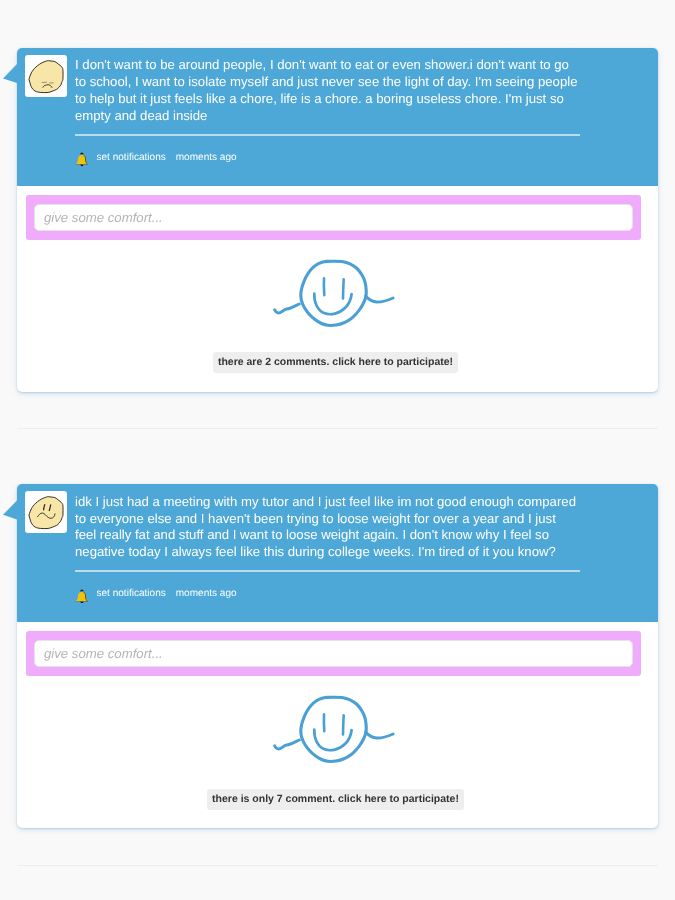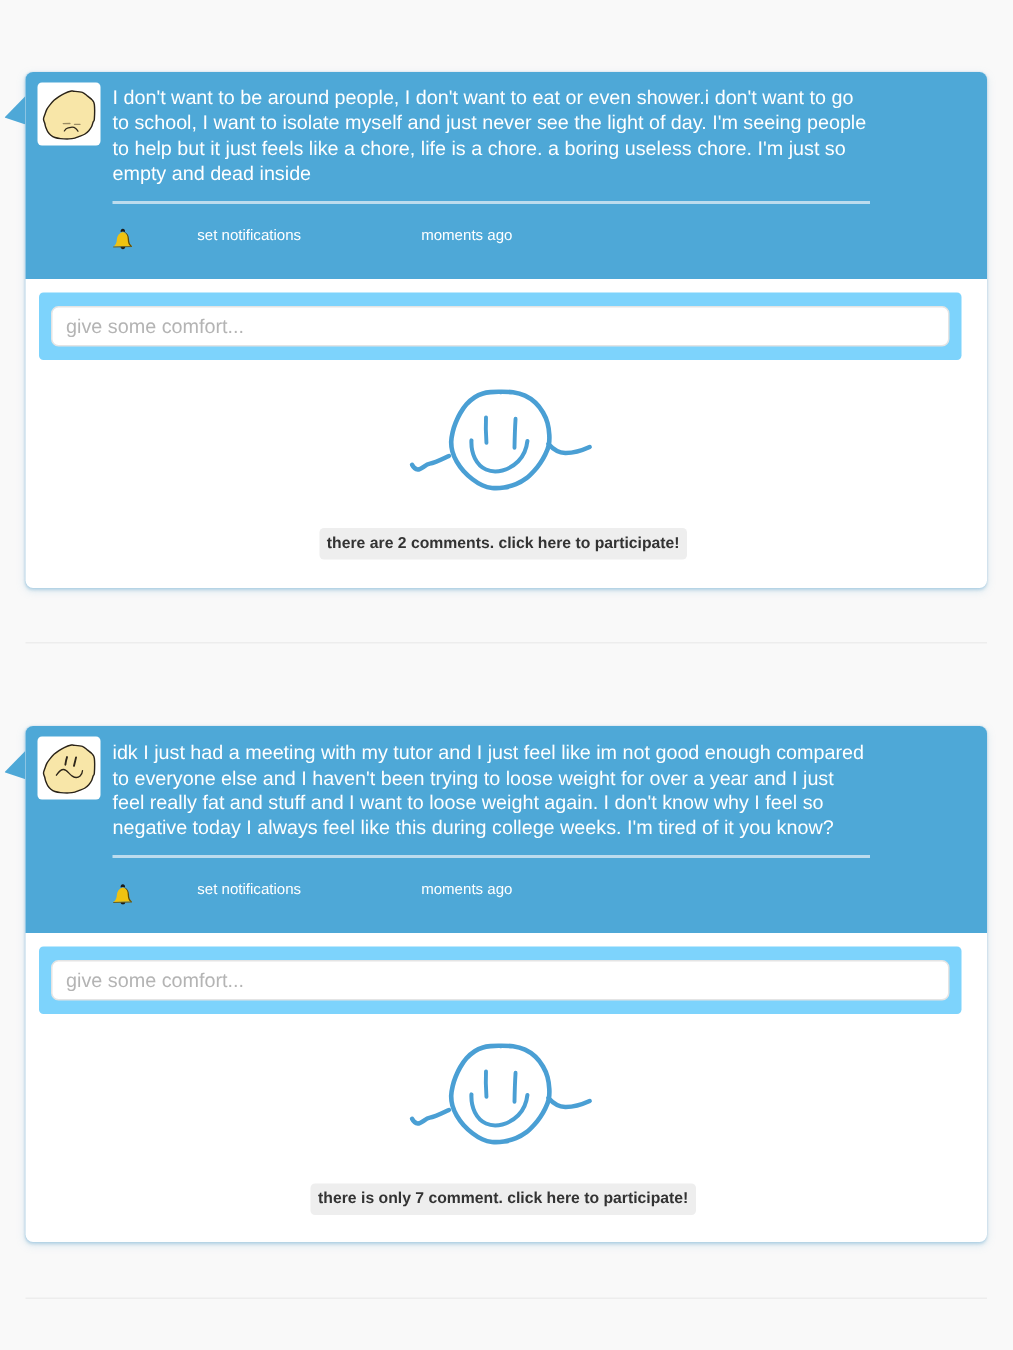--- a/index.html
+++ b/index.html
@@ -57,30 +57,31 @@
     margin-left:58px;
     width:505px;
     height:2px;background:#bcdcee;
     margin-top:9.2px;
   }
   .meta{
     position:relative;
     margin-left:58px;
     display:flex;align-items:center;
     height:38px;padding-top:5px;box-sizing:border-box;
-    font-size:10.05px;color:#ffffff;gap:35px;
+    font-size:10.05px;color:#ffffff;
   }
   .bell{width:13.5px;height:16.3px;display:block;margin-right:8px;line-height:0;position:relative;top:1px;}
   .meta .sep{display:inline-block;width:10px;}
 
   .composer{
     margin:9px 17px 0 9px;
-    background:#7dd3fc;
+    background:#f0abfc;
     border-radius:3px;
     padding:9px 8px;
+    font-style:italic;
   }
   .composer-input{
     background:#ffffff;
     border:1px solid #e4e4e4;
     border-radius:5px;
     height:27px;
     line-height:26px;
     padding:0 0 0 9px;
     font-size:13.2px;
     color:#b4b4b4;

